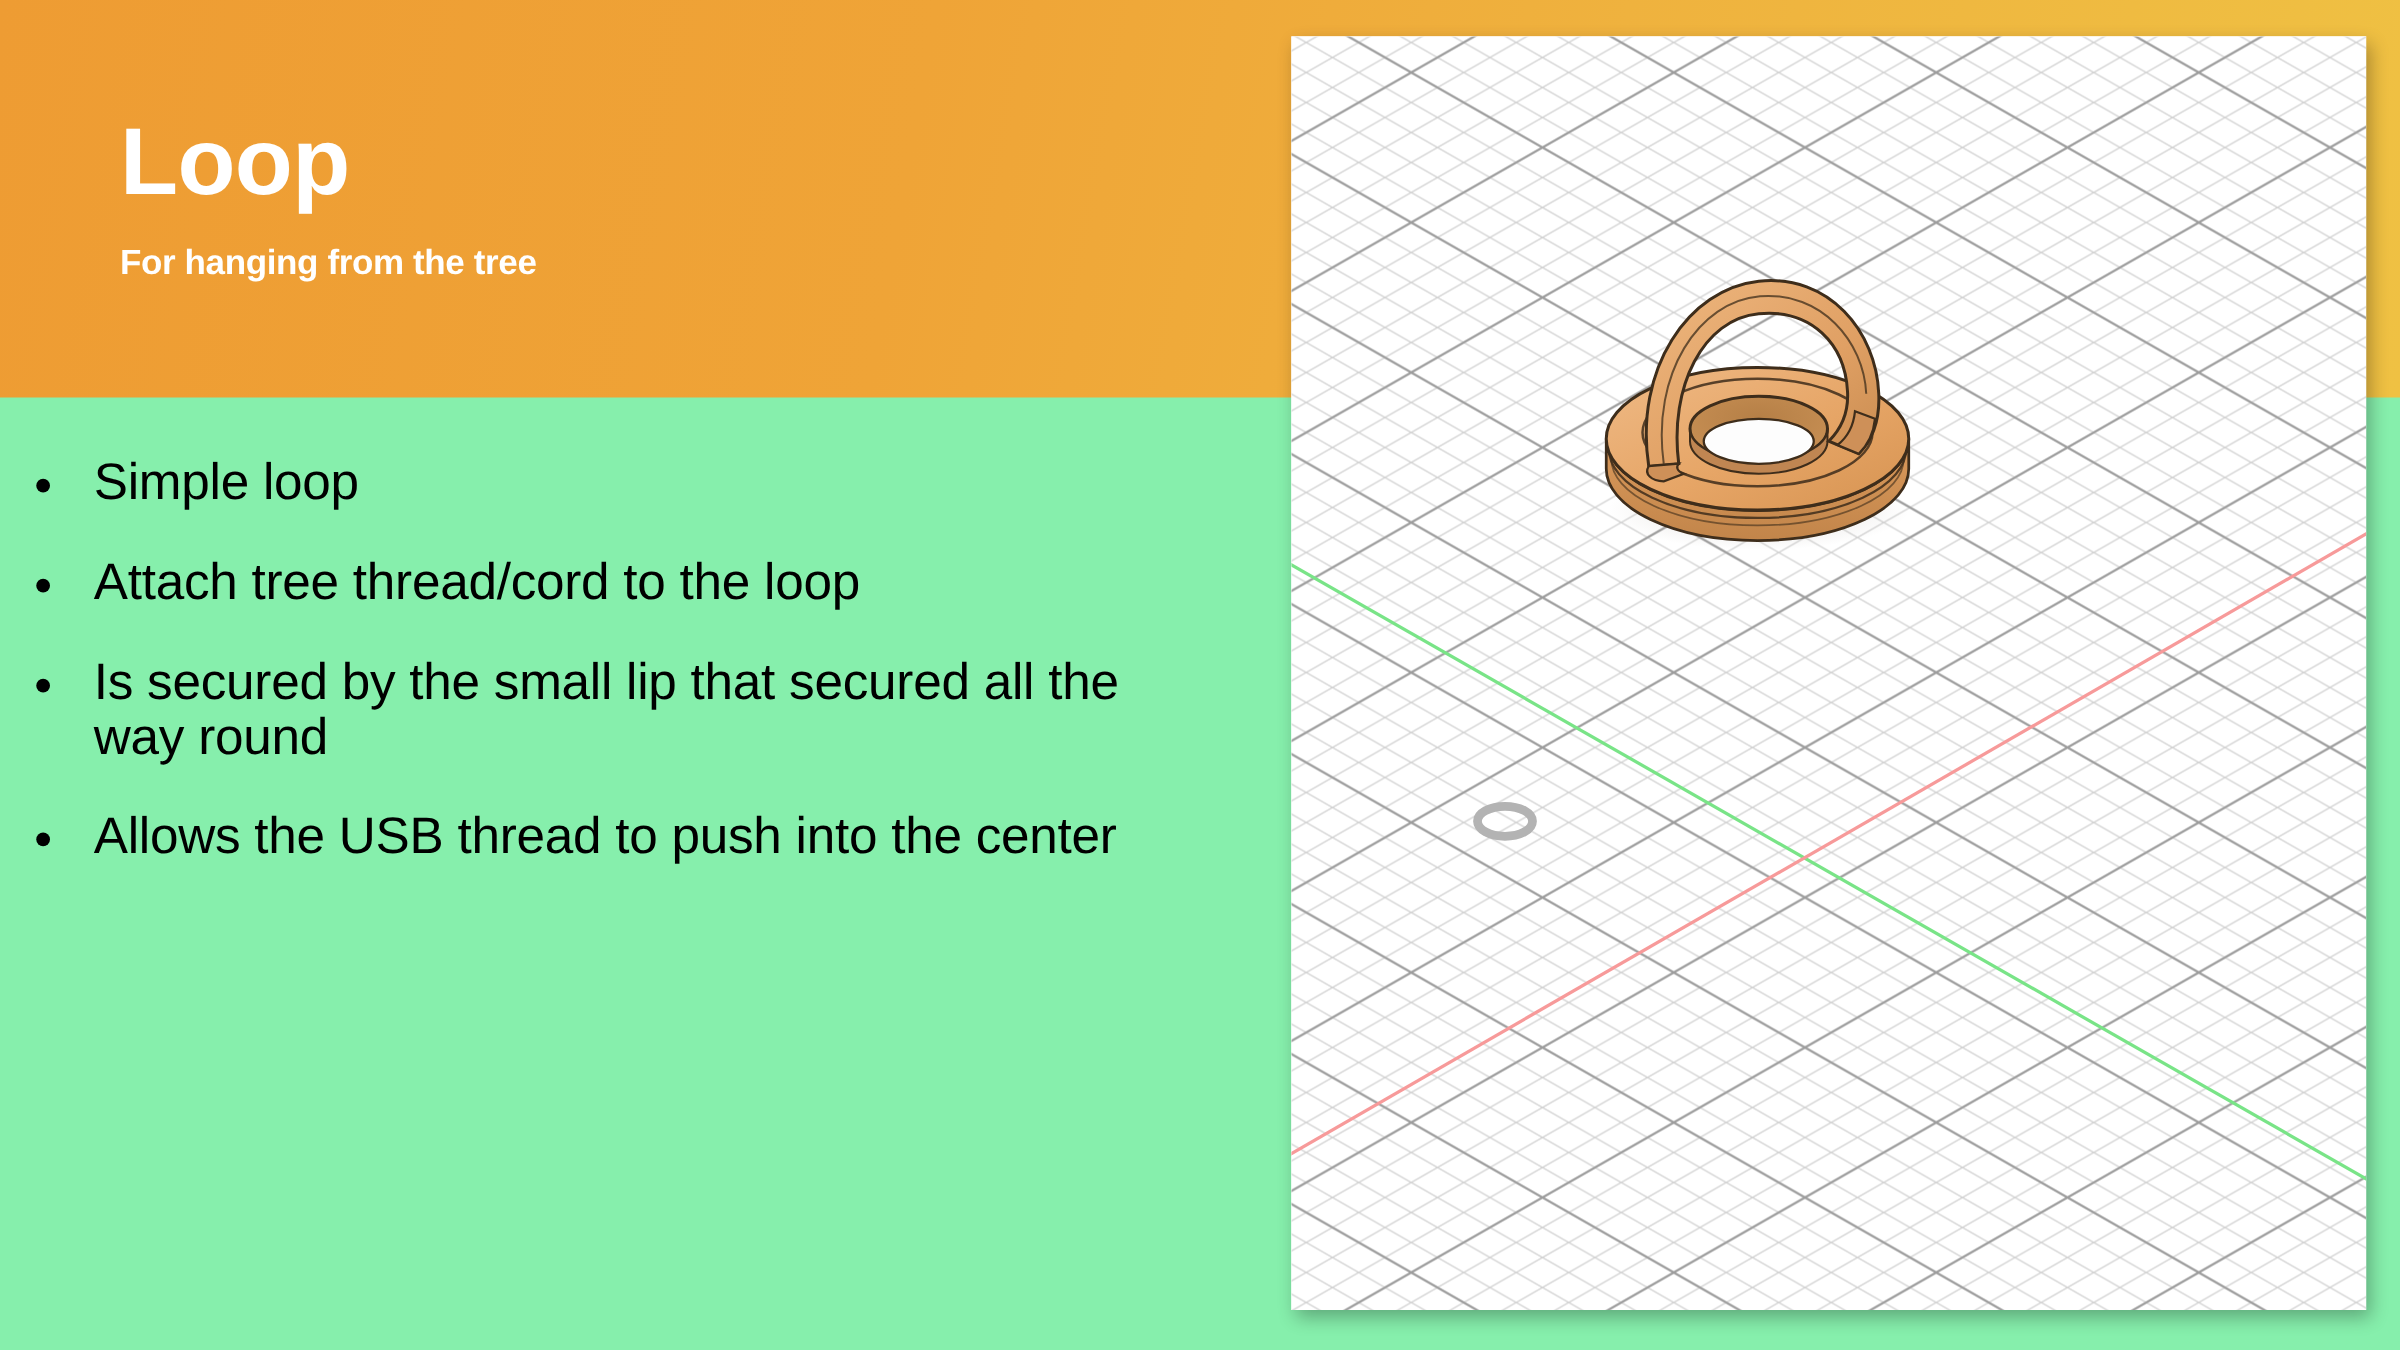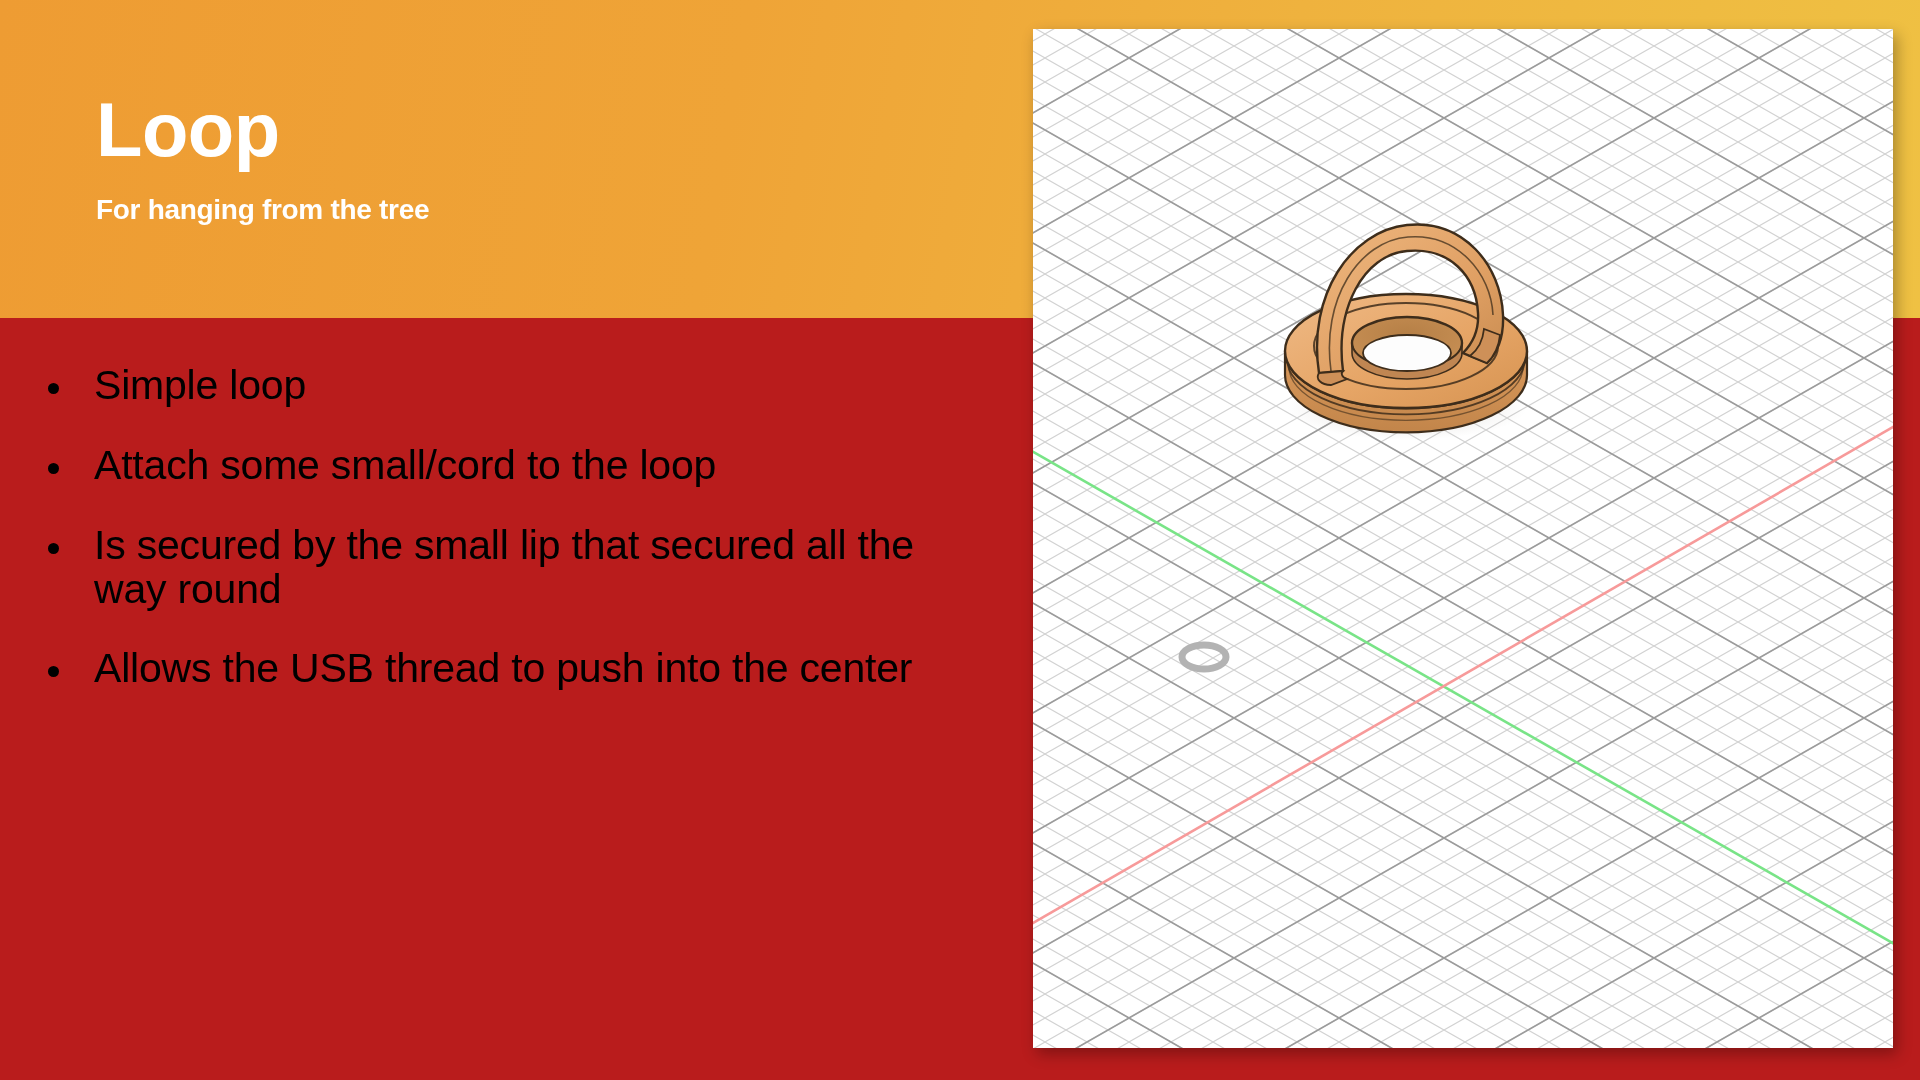--- a/index.html
+++ b/index.html
@@ -9,21 +9,21 @@
     background: #ffffff;
   }
   body {
     font-family: "Liberation Sans", sans-serif;
   }
 
   .slide {
     position: relative;
     width: 1920px;
     height: 1080px;
-    background: #b91c1c;
+    background: #86efac;
     overflow: hidden;
   }
 
   
   .header-banner {
     position: absolute;
     left: 0;
     top: 0;
     width: 1920px;
     height: 318px;
@@ -50,21 +50,21 @@
     font-weight: bold;
     color: #ffffff;
     letter-spacing: -0.3px;
     line-height: 1;
     white-space: nowrap;
   }
 
   
   .bullet-list {
     position: absolute;
-    left: 35px;
+    left: 16px;
     top: 364px;
     width: 960px;
     margin: 0;
     padding: 0;
     list-style: none;
   }
 
   .bullet-item {
     position: relative;
     padding-left: 59px;
@@ -125,21 +125,21 @@
     <div class="header-subtitle">For hanging from the tree</div>
   </div>
 
   <ul class="bullet-list">
     <li class="bullet-item">
       <span class="bullet-marker"></span>
       <span>Simple loop</span>
     </li>
     <li class="bullet-item">
       <span class="bullet-marker"></span>
-      <span>Attach some small/cord to the loop</span>
+      <span>Attach tree thread/cord to the loop</span>
     </li>
     <li class="bullet-item">
       <span class="bullet-marker"></span>
       <span>Is secured by the small lip that secured all the way round</span>
     </li>
     <li class="bullet-item">
       <span class="bullet-marker"></span>
       <span>Allows the USB thread to push into the center</span>
     </li>
   </ul>

